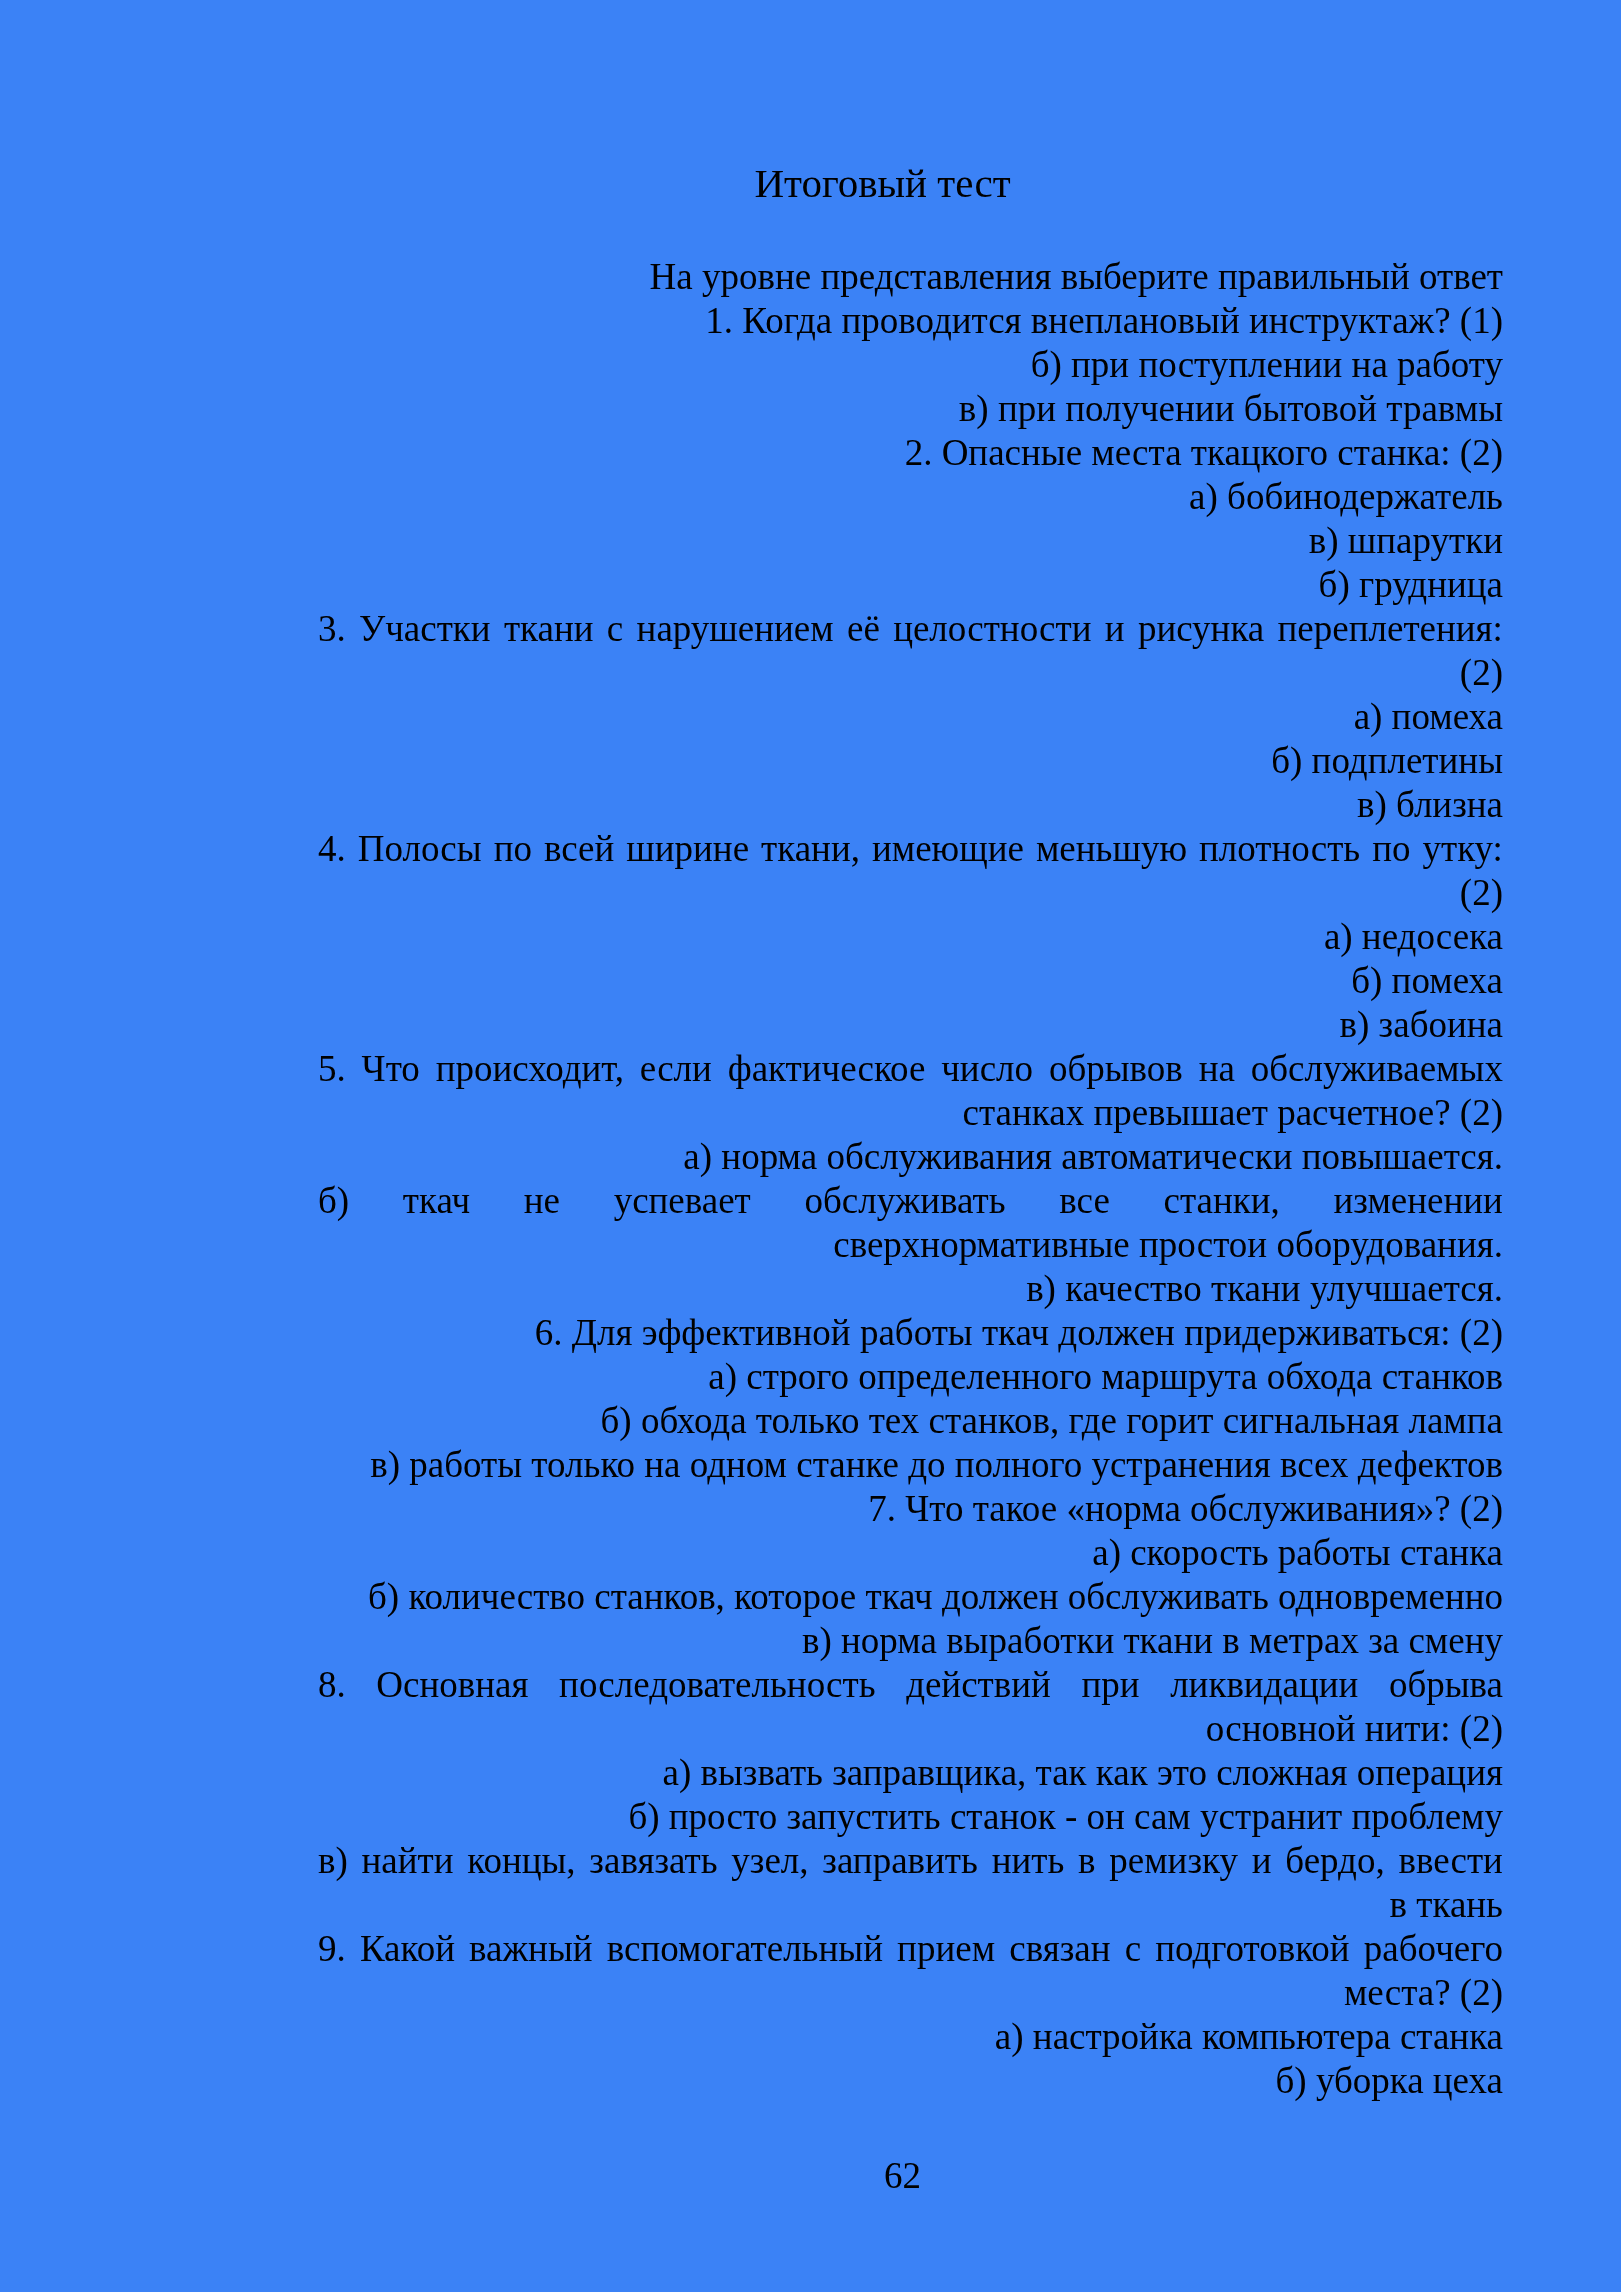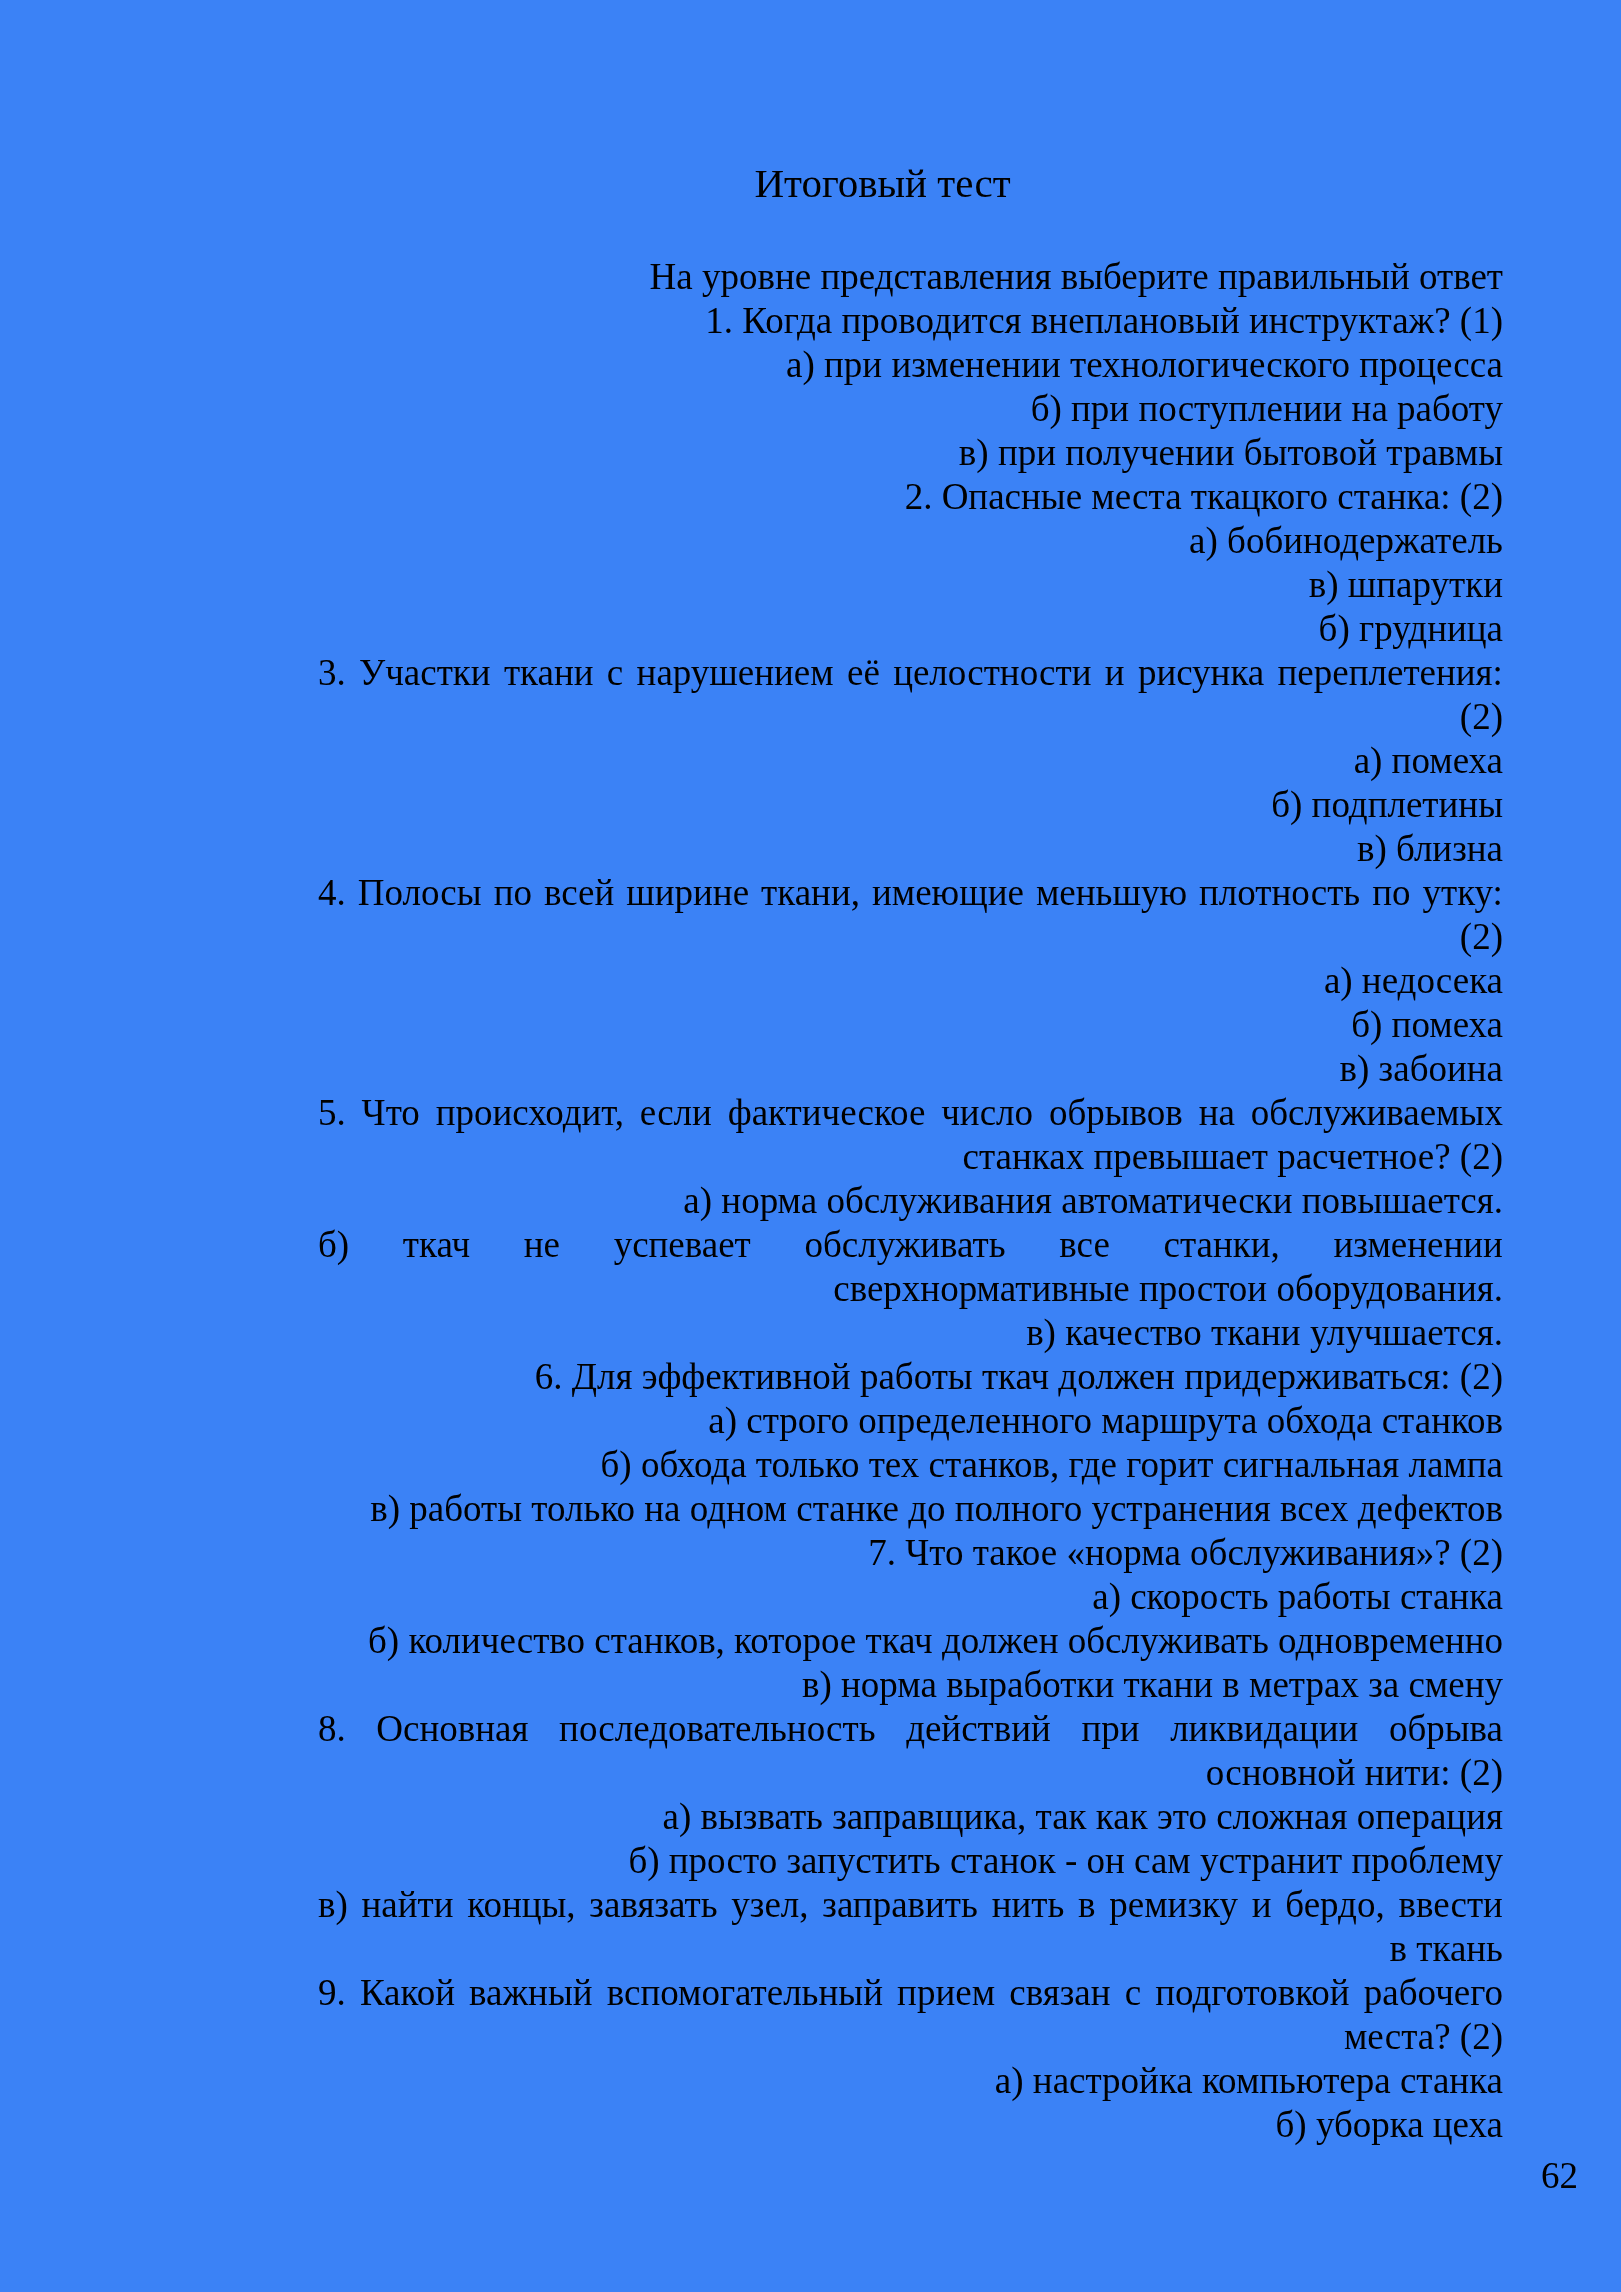--- a/index.html
+++ b/index.html
@@ -43,39 +43,38 @@
   .lines .line.justify {
     display: flex;
     justify-content: space-between;
     white-space: normal;
   }
   .lines .line.justify span {
     white-space: pre;
   }
   .footer {
     position: absolute;
-    left: 170px;
+    left: 164px;
     top: 2154px;
     width: 1339px;
-    text-align: right;
+    text-align: center;
     padding-left: 69px;
     font-size: 37px;
     line-height: 43px;
   }
 </style>
 </head>
 <body>
 
 <div class="page">
   <div class="content">
     <div class="doc-title">Итоговый тест</div>
     <div class="lines">
         <div class="line indent">На уровне представления выберите правильный ответ</div>
         <div class="line indent">1. Когда проводится внеплановый инструктаж? (1)</div>
-        <div class="line indent">а) при изменении технологического процесса</div>
         <div class="line indent">б) при поступлении на работу</div>
         <div class="line indent">в) при получении бытовой травмы</div>
         <div class="line indent">2. Опасные места ткацкого станка: (2)</div>
         <div class="line indent">а) бобинодержатель</div>
         <div class="line indent">в) шпарутки</div>
         <div class="line indent">б) грудница</div>
         <div class="line indent justify">
           <span>3.</span>
           <span>Участки</span>
           <span>ткани</span>

